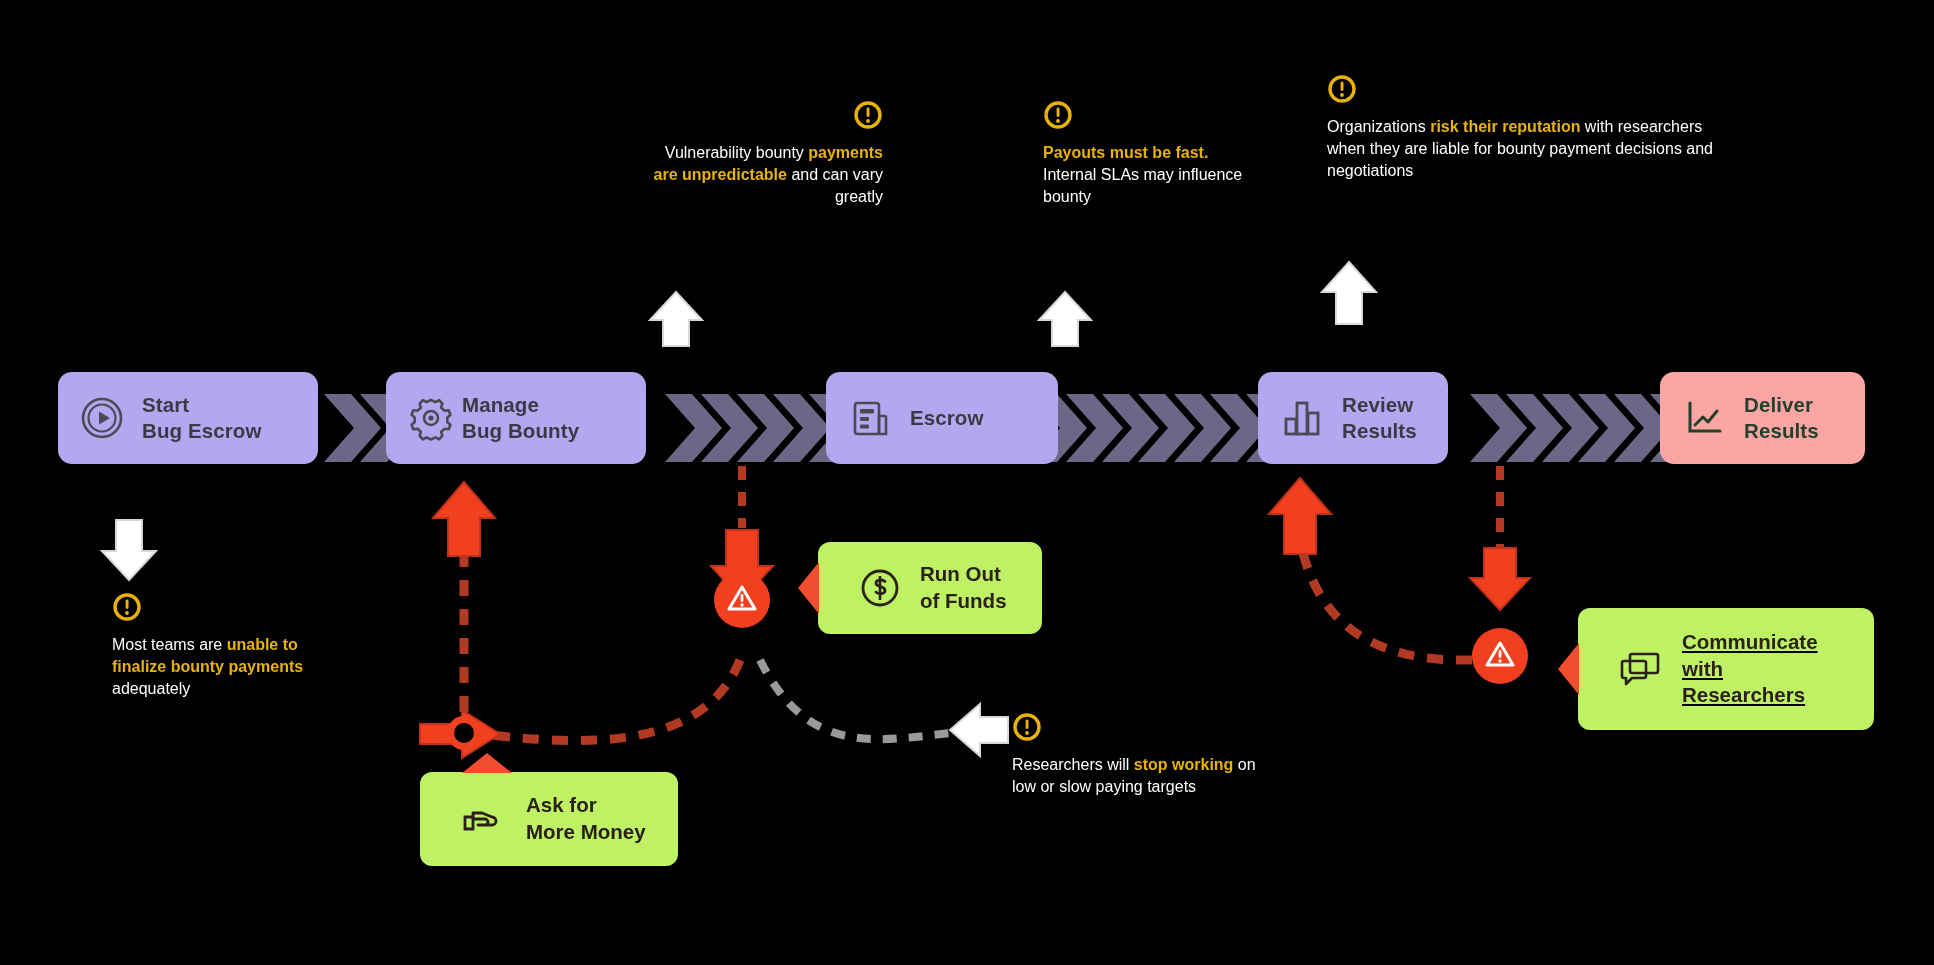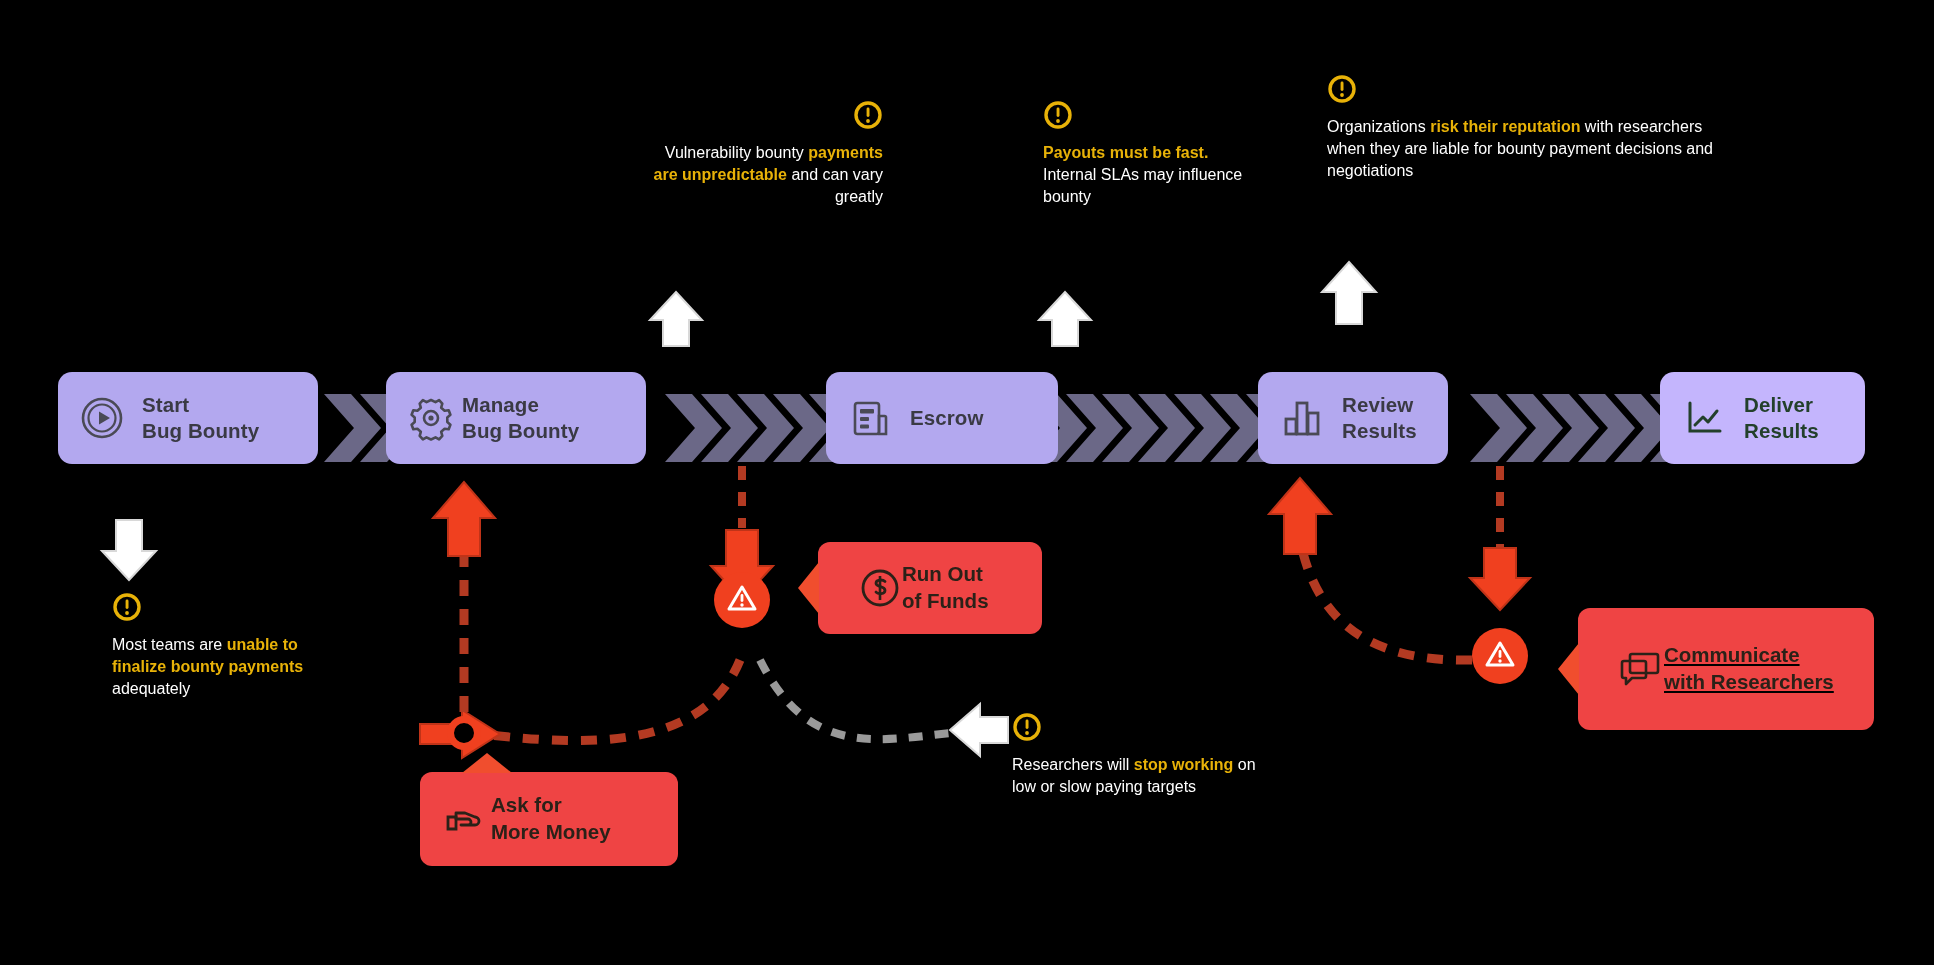--- a/index.html
+++ b/index.html
@@ -15,34 +15,34 @@
 
   
   .pbox {
     position: absolute;
     display: flex; align-items: center; gap: 18px;
     border-radius: 14px;
     padding: 0 22px;
     z-index: 5;
   }
   .pbox.purple { background: #b3a8ef; }
-  .pbox.green  { background: #c4b5fd; }
+  .pbox.green  { background: #fca5a5; }
   .pbox .pico { flex: 0 0 auto; display:flex; align-items:center; justify-content:center; }
   .pbox .plabel {
     font-size: 20.5px; font-weight: 700; line-height: 1.28;
     color: #3a3a44; white-space: pre-line; letter-spacing: .1px;
   }
   .pbox.green .plabel { color: #23402b; }
 
   
   .callout {
     position: absolute; z-index: 6;
-    background: #ef4444;
+    background: #bef264;
     border-radius: 12px;
-    display: flex; align-items: center; 
+    display: flex; align-items: center; gap: 18px;
     padding: 0 26px 0 40px;
   }
   .callout .cico { flex:0 0 auto; display:flex; align-items:center; }
   .callout .clabel {
     font-size: 20.5px; font-weight: 700; line-height: 1.3;
     color: #2b2118; white-space: pre-line;
   }
   
   .callout .notch-left {
     position:absolute; left:-20px; top:50%; transform:translateY(-50%);
@@ -171,21 +171,21 @@
 
   <div class="pbox purple" style="left:58px; top:372px; width:260px; height:92px;">
     <span class="pico">
       <svg width="44" height="44" viewBox="0 0 44 44">
         <circle cx="22" cy="22" r="19" fill="none" stroke="#4a4a55" stroke-width="2.6"></circle>
         <circle cx="22" cy="22" r="13.5" fill="none" stroke="#4a4a55" stroke-width="2.2"></circle>
         <path d="M19 15.5 L30 22 L19 28.5 Z" fill="#4a4a55"></path>
       </svg>
     </span>
     <span class="plabel">Start
-Bug Bounty</span>
+Bug Escrow</span>
   </div>
 
   <div class="pbox purple" style="left:386px; top:372px; width:260px; height:92px;gap:8px;">
     <span class="pico">
       <svg width="46" height="46" viewBox="0 0 46 46">
         <path d="M23 5 l4.5 2.1 3.6 -2.0 3.2 3.6 -1.1 4 3.4 3.0 4.1 -0.5 1.7 4.6 -3.1 2.7 0 4.5 3.1 2.7 -1.7 4.6 -4.1 -0.5 -3.4 3.0 1.1 4 -3.2 3.6 -3.6 -2.0 -4.5 2.1 -4.5 -2.1 -3.6 2.0 -3.2 -3.6 1.1 -4 -3.4 -3.0 -4.1 0.5 -1.7 -4.6 3.1 -2.7 0 -4.5 -3.1 -2.7 1.7 -4.6 4.1 0.5 3.4 -3.0 -1.1 -4 3.2 -3.6 3.6 2.0 z" fill="none" stroke="#4a4a55" stroke-width="2.6" stroke-linejoin="round"></path>
         <circle cx="23" cy="23" r="7" fill="none" stroke="#4a4a55" stroke-width="2.6"></circle>
         <circle cx="23" cy="23" r="2.6" fill="#4a4a55"></circle>
       </svg>
     </span>
@@ -257,21 +257,21 @@
       <svg width="44" height="44" viewBox="0 0 44 44">
         <circle cx="22" cy="22" r="17" fill="none" stroke="#2b2118" stroke-width="2.8"></circle>
         <path d="M27 15.5 c-2-2-9-2.5-9 1.8 0 4.2 9 2.6 9 7 0 4.4-7 4-9 1.8" fill="none" stroke="#2b2118" stroke-width="2.8" stroke-linecap="round"></path>
         <line x1="22" y1="10" x2="22" y2="34" stroke="#2b2118" stroke-width="2.6"></line>
       </svg>
     </span>
     <span class="clabel">Run Out
 of Funds</span>
   </div>
 
-  <div class="callout" style="left:420px; top:772px; width:258px; height:94px; padding-left:23px;">
+  <div class="callout" style="left:420px; top:772px; width:258px; height:94px; padding-left:40px;">
     <span class="notch-top"></span>
     <span class="cico">
       <svg width="48" height="44" viewBox="0 0 48 44">
         <path d="M5 20 h8 v12 H5 z" fill="none" stroke="#2b2118" stroke-width="2.8"></path>
         <path d="M13 22 h12 a3 3 0 0 1 0 6 h-7 l14 0 a4 4 0 0 0 0 -8 l-10 -4 -9 0 z" fill="none" stroke="#2b2118" stroke-width="2.8" stroke-linejoin="round"></path>
       </svg>
     </span>
     <span class="clabel">Ask for
 More Money</span>
   </div>

